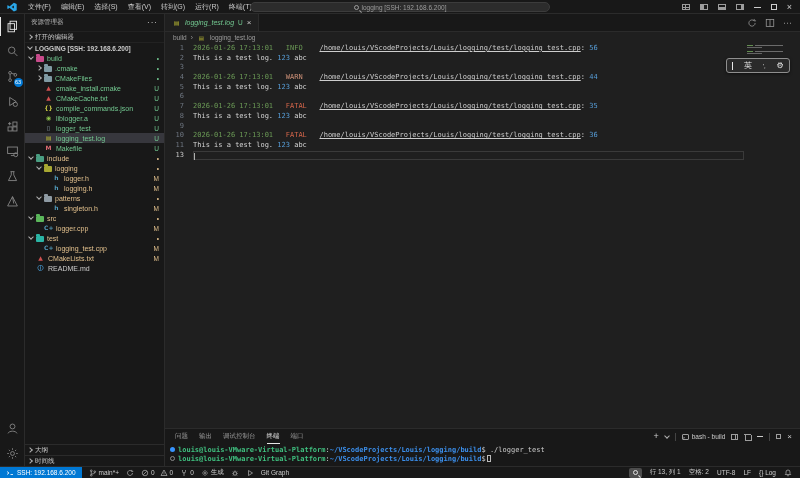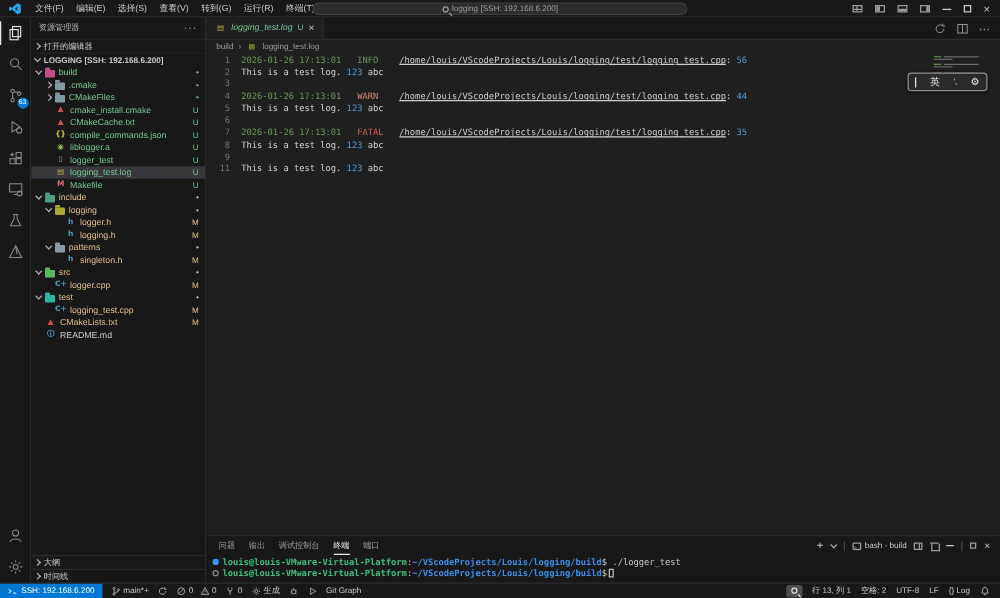--- a/index.html
+++ b/index.html
@@ -432,21 +432,23 @@
       <div id="lines" class="mono">
           <div class="eline"><span class="gut">1</span><span class="lcontent"><span class="seg-ts">2026-01-26 17:13:01</span><span class="seg-msg">   </span><span class="seg-info">INFO</span><span class="seg-msg">    </span><span class="seg-path">/home/louis/VScodeProjects/Louis/logging/test/logging_test.cpp</span><span class="seg-msg">:</span><span class="seg-num"> 56</span></span></div>
           <div class="eline"><span class="gut">2</span><span class="lcontent"><span class="seg-msg">This is a test log. </span><span class="seg-num">123</span><span class="seg-msg"> abc</span></span></div>
           <div class="eline"><span class="gut">3</span><span class="lcontent"></span></div>
           <div class="eline"><span class="gut">4</span><span class="lcontent"><span class="seg-ts">2026-01-26 17:13:01</span><span class="seg-msg">   </span><span class="seg-warn">WARN</span><span class="seg-msg">    </span><span class="seg-path">/home/louis/VScodeProjects/Louis/logging/test/logging_test.cpp</span><span class="seg-msg">:</span><span class="seg-num"> 44</span></span></div>
           <div class="eline"><span class="gut">5</span><span class="lcontent"><span class="seg-msg">This is a test log. </span><span class="seg-num">123</span><span class="seg-msg"> abc</span></span></div>
           <div class="eline"><span class="gut">6</span><span class="lcontent"></span></div>
           <div class="eline"><span class="gut">7</span><span class="lcontent"><span class="seg-ts">2026-01-26 17:13:01</span><span class="seg-msg">   </span><span class="seg-error">FATAL</span><span class="seg-msg">   </span><span class="seg-path">/home/louis/VScodeProjects/Louis/logging/test/logging_test.cpp</span><span class="seg-msg">:</span><span class="seg-num"> 35</span></span></div>
           <div class="eline"><span class="gut">8</span><span class="lcontent"><span class="seg-msg">This is a test log. </span><span class="seg-num">123</span><span class="seg-msg"> abc</span></span></div>
           <div class="eline"><span class="gut">9</span><span class="lcontent"></span></div>
+          <div class="eline"><span class="gut">10</span><span class="lcontent"><span class="seg-ts">2026-01-26 17:13:01</span><span class="seg-msg">   </span><span class="seg-fatal">FATAL</span><span class="seg-msg">   </span><span class="seg-path">/home/louis/VScodeProjects/Louis/logging/test/logging_test.cpp</span><span class="seg-msg">:</span><span class="seg-num"> 36</span></span></div>
           <div class="eline"><span class="gut">11</span><span class="lcontent"><span class="seg-msg">This is a test log. </span><span class="seg-num">123</span><span class="seg-msg"> abc</span></span></div>
+          <div class="eline cur"><span class="gut">13</span><span class="lcontent"><span class="caret"></span></span></div>
         </div>
       <div id="minimap">
           <div class="mmline">
             <span class="mmbar" style="width: 6px; background: rgba(106, 153, 85, 0.9);"></span>
             <span class="mmbar" style="width: 28px; background: rgba(170, 170, 170, 0.55);"></span>
           </div>
           <div class="mmline">
             <span class="mmbar" style="width: 15px; background: rgba(170, 170, 170, 0.5);"></span>
           </div>
           <div class="mmline"></div>

